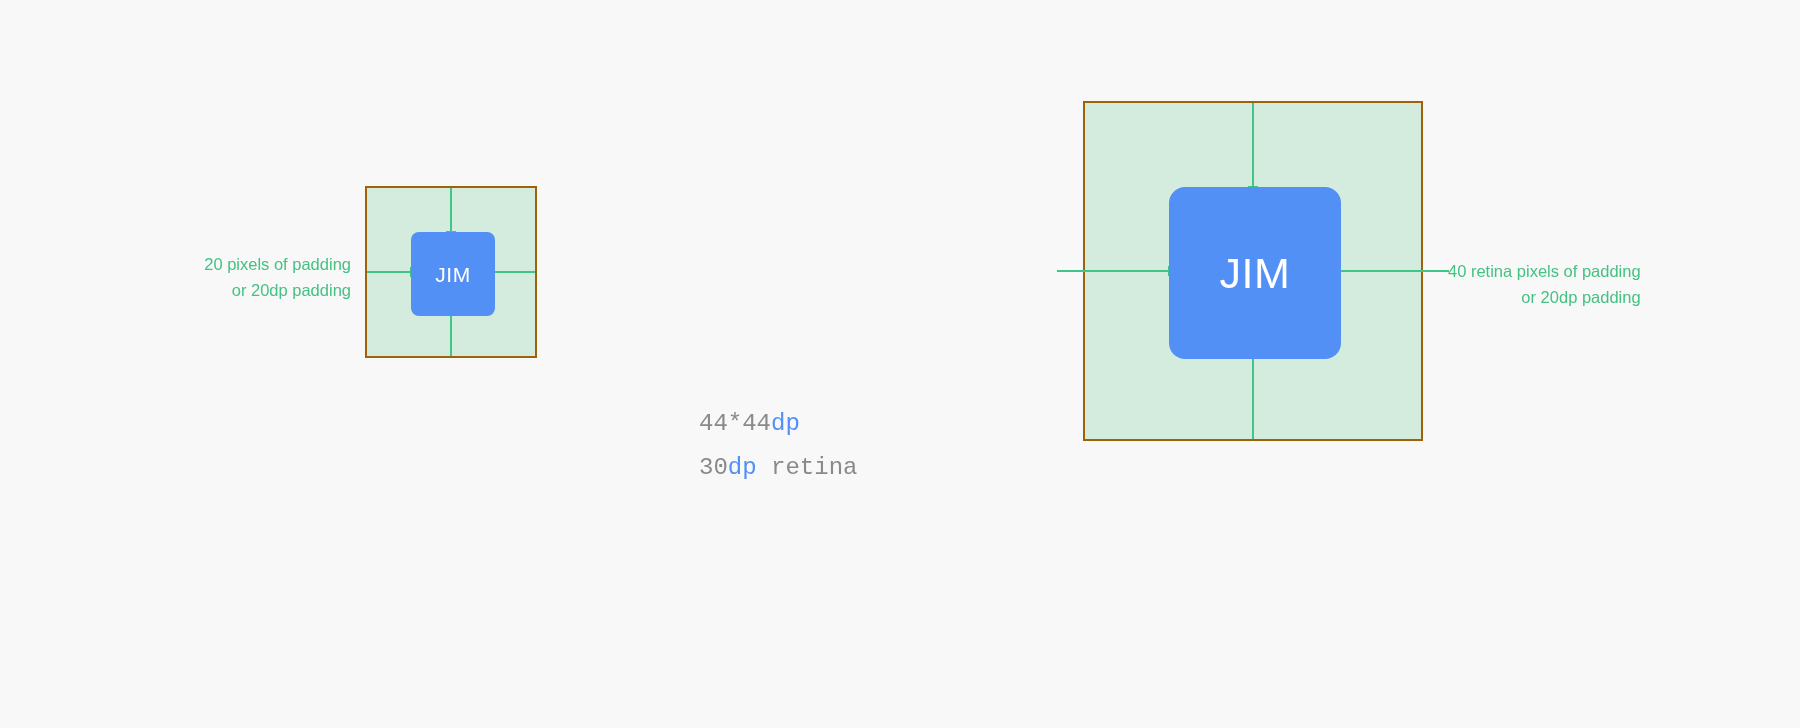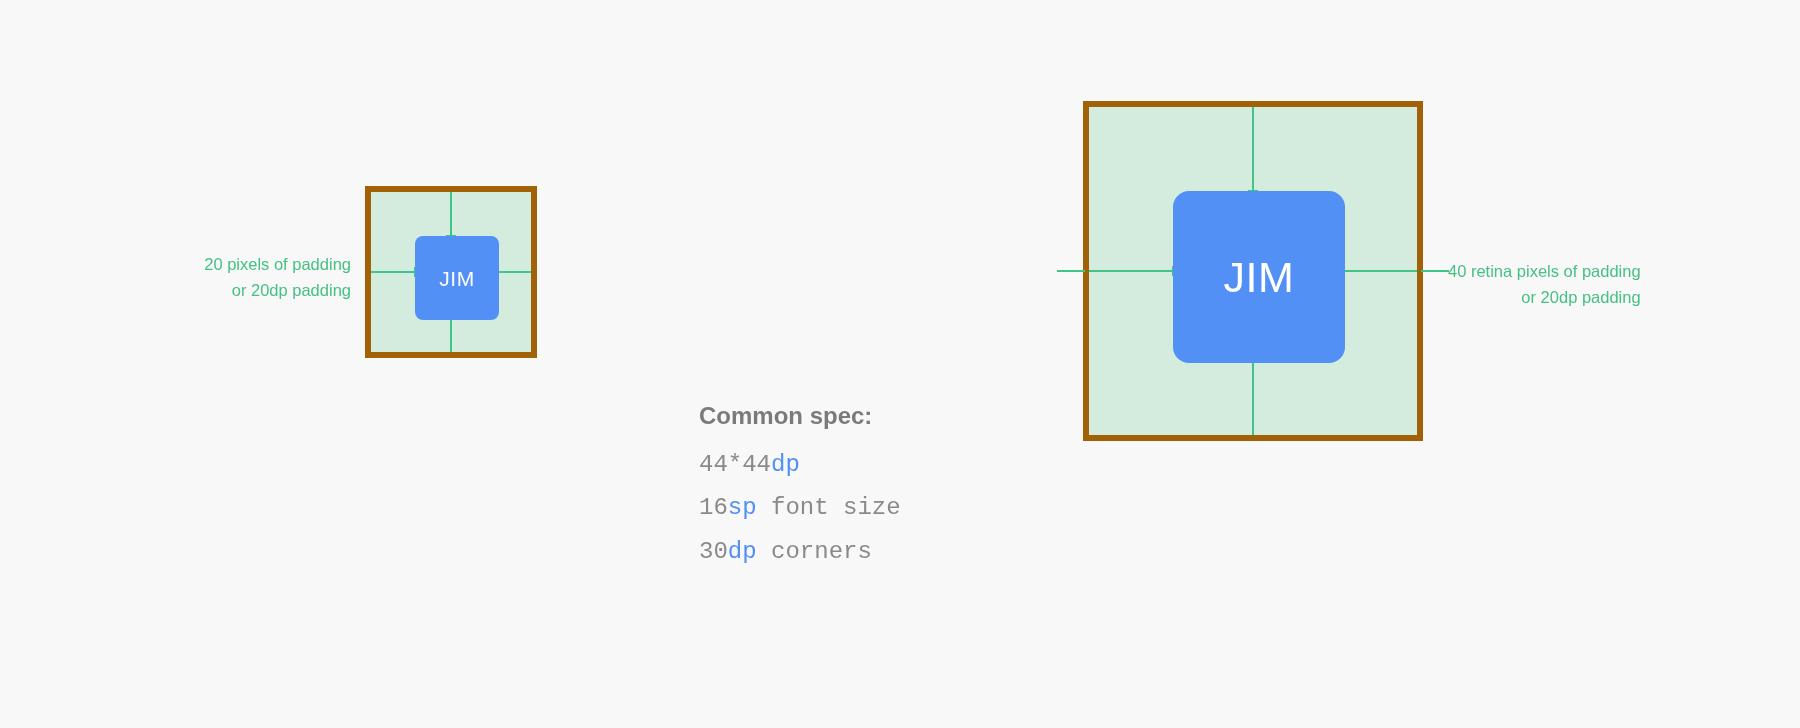--- a/index.html
+++ b/index.html
@@ -19,21 +19,21 @@
     position: absolute;
     left: 0; top: 0;
     width: 1800px;
     height: 672px;
   }
 
   
   .specbox {
     position: absolute;
     background: #d4ecdd;
-    border: 6px solid #a16207;
+    border: 2px solid #a16207;
     box-sizing: border-box;
   }
   .specbox.small {
     left: 365px;
     top: 186px;
     width: 172px;
     height: 172px;
   }
   .specbox.large {
     left: 1083px;
@@ -253,21 +253,19 @@
     </div>
   </div>
 
   <div class="guide-ext" style="left:1057px; top:271px; width:28px;"></div>
   <div class="guide-ext" style="left:1421px; top:271px; width:28px;"></div>
 
   <div class="caption right">40 retina pixels of padding
 or 20dp padding</div>
 
   <div class="spec-list">
-    <div class="spec-title">Common spec:</div>
     <div id="spec-lines">
         <div class="spec-line"><span>44*44</span><span class="unit">dp</span><span></span></div>
-        <div class="spec-line"><span>16</span><span class="unit">sp</span><span> font size</span></div>
-        <div class="spec-line"><span>30</span><span class="unit">dp</span><span> corners</span></div>
+        <div class="spec-line"><span>30</span><span class="unit">dp</span><span> retina</span></div>
       </div>
   </div>
 
 </div>
 
 </body></html>

